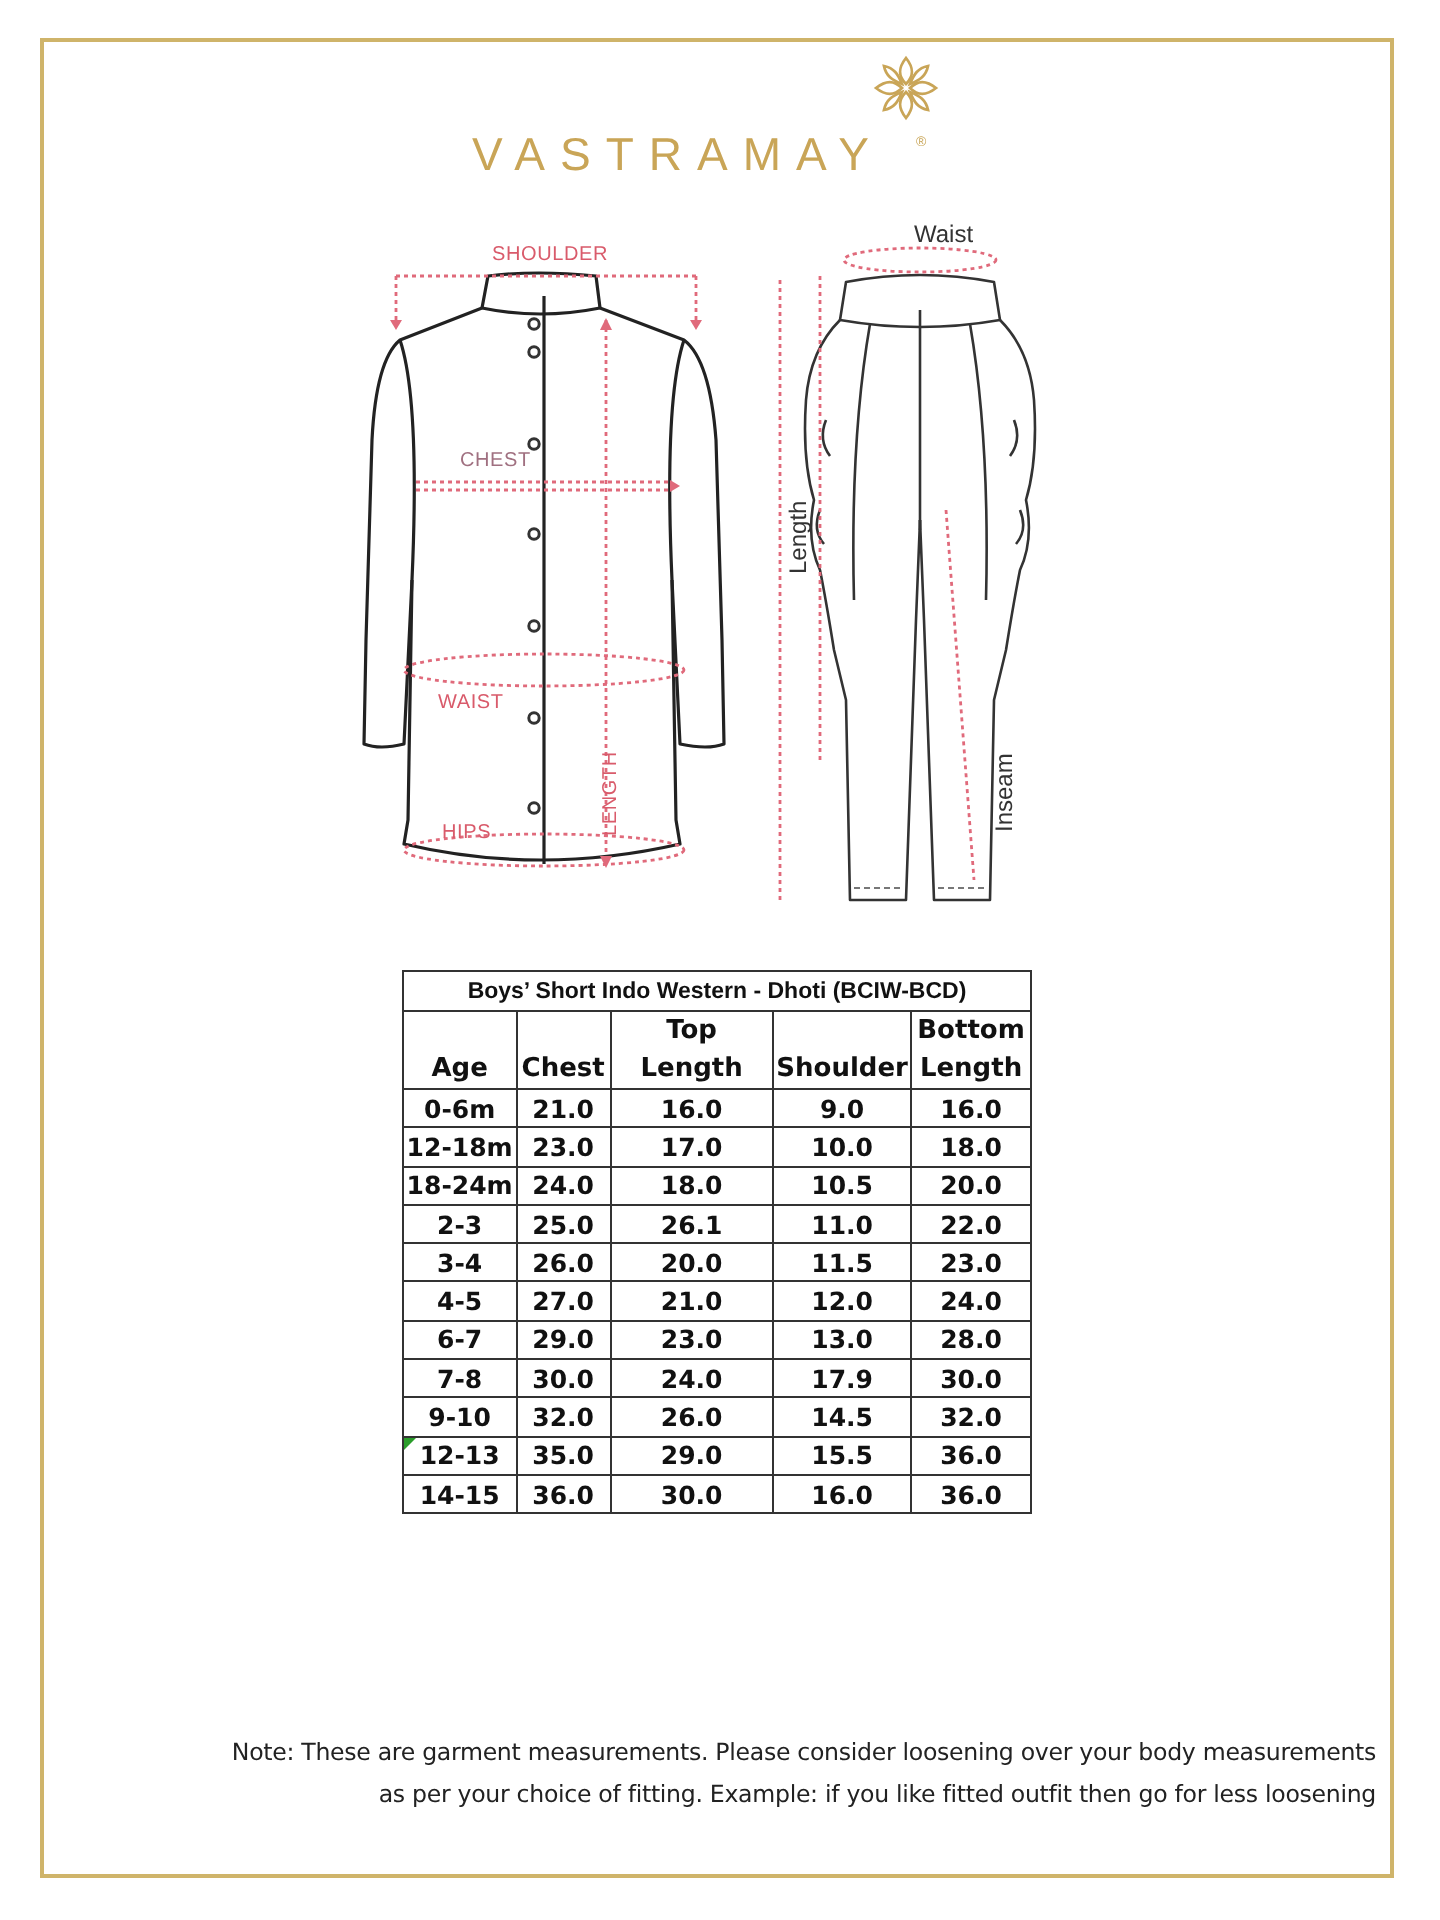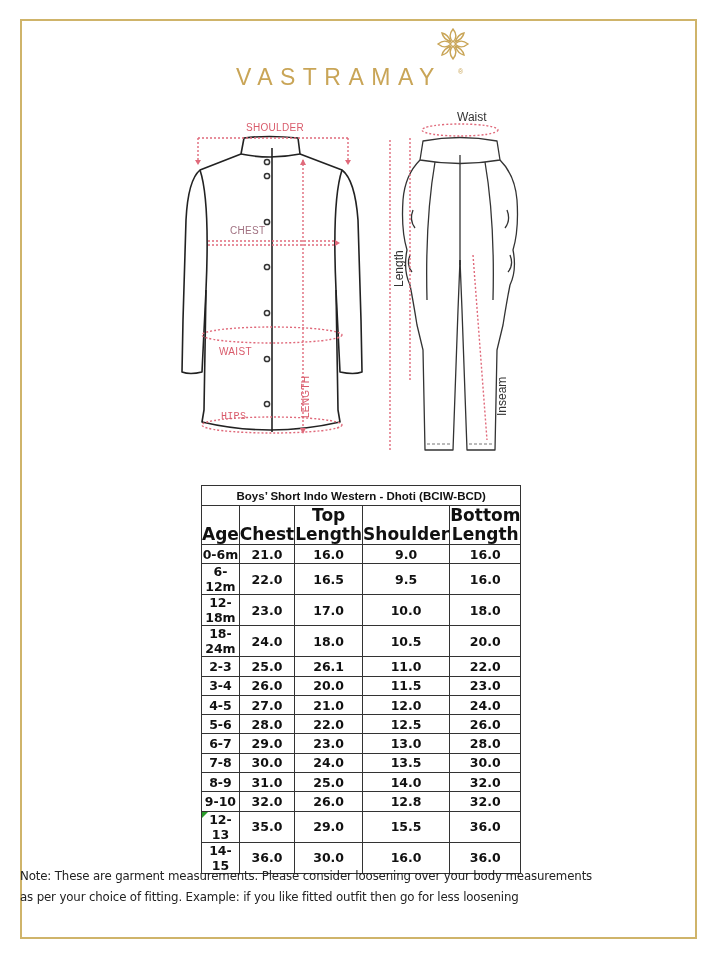--- a/index.html
+++ b/index.html
@@ -29,31 +29,31 @@
       border-collapse: collapse; font-family: "DejaVu Sans", sans-serif;
     }
     table.size td {
       border: 1.5px solid #333; text-align: center; padding: 0; height: 18.3px;
       font-size: 12.5px; font-weight: bold; color: #111;
     }
     table.size td.title {
       font-family: "Liberation Sans", sans-serif; font-size: 11.5px; height: 19px;
     }
     table.size td.sub { font-size: 9.5px; height: 18px; }
-    table.size tr.head td { height: 38px; vertical-align: bottom; line-height: 19px; font-size: 17px; }
+    table.size tr.head td { height: 38px; vertical-align: bottom; line-height: 19px; font-size: 13px; }
     table.size td.first { position: relative; margin-top: 32px; }
     .green-mark {
       position: absolute; left: 0; top: 0; width: 0; height: 0;
       border-top: 6px solid #2a9d2a; border-right: 6px solid transparent;
     }
 
     .note {
       position: absolute; left: 20px; top: 866px; width: 668px;
       font-family: "DejaVu Sans", sans-serif; font-size: 11.8px; color: #222;
-      text-align: left; line-height: 21px; letter-spacing: -0.15px;
+      text-align: right; line-height: 21px; letter-spacing: -0.15px;
     }
   </style>
 </head>
 <body>
 
 <div class="frame"></div>
 
 <svg class="logo-flower" viewBox="0 0 36 36">
   <g fill="none" stroke="#c9a557" stroke-width="1.4">
     <path d="M18 3 C14 8 14 12 18 16 C22 12 22 8 18 3 Z"></path>
@@ -104,21 +104,21 @@
     <polygon points="15,50 21,50 18,55"></polygon>
       <polygon points="165,50 171,50 168,55"></polygon>
     <polygon points="120,55 126,55 123,49"></polygon>
       <polygon points="120,318 126,318 123,324"></polygon>
     <polygon points="155,130 160,133 155,136"></polygon>
   </g>
 </svg>
 <div class="lbl-red" style="left:246px;top:122px;">SHOULDER</div>
 <div class="lbl-red" style="left:230px;top:225px;color:#a07080;">CHEST</div>
 <div class="lbl-red" style="left:219px;top:346px;">WAIST</div>
-<div class="lbl-red" style="left:221px;top:411px;font-family:Liberation Mono, monospace;">HIPS</div>
+<div class="lbl-red" style="left:221px;top:411px;">HIPS</div>
 <div class="lbl-red" style="left:300px;top:418px;transform:rotate(-90deg);transform-origin:left top;">LENGTH</div>
 
 <svg class="dhoti" viewBox="0 0 150 370">
   <g fill="none" stroke="#333" stroke-width="1.3" stroke-linejoin="round">
     <path d="M38 41 Q75 34 112 41 L115 60 Q75 67 35 60 Z"></path>
     <path d="M35 60 Q20 75 18 100 Q16 130 22 150 Q18 170 25 185 Q28 200 32 225 L38 250 L40 350 L68 350 L73 210 L75 160"></path>
     <path d="M115 60 Q130 75 132 100 Q134 130 128 150 Q132 170 125 185 Q122 200 118 225 L112 250 L110 350 L82 350 L77 210 L75 160"></path>
     <line x1="75" y1="55" x2="75" y2="165"></line>
     <path d="M50 62 Q40 120 42 200"></path>
       <path d="M100 62 Q110 120 108 200"></path>
@@ -164,27 +164,20 @@
   </tbody>
     <tbody id="rows">
       <tr>
         <td>0-6m</td>
         <td>21.0</td>
         <td>16.0</td>
         <td>9.0</td>
         <td>16.0</td>
       </tr>
       <tr>
-        <td>6-12m</td>
-        <td>22.0</td>
-        <td>16.5</td>
-        <td>9.5</td>
-        <td>16.0</td>
-      </tr>
-      <tr>
         <td>12-18m</td>
         <td>23.0</td>
         <td>17.0</td>
         <td>10.0</td>
         <td>18.0</td>
       </tr>
       <tr>
         <td>18-24m</td>
         <td>24.0</td>
         <td>18.0</td>
@@ -206,52 +199,38 @@
         <td>23.0</td>
       </tr>
       <tr>
         <td>4-5</td>
         <td>27.0</td>
         <td>21.0</td>
         <td>12.0</td>
         <td>24.0</td>
       </tr>
       <tr>
-        <td>5-6</td>
-        <td>28.0</td>
-        <td>22.0</td>
-        <td>12.5</td>
-        <td>26.0</td>
-      </tr>
-      <tr>
         <td>6-7</td>
         <td>29.0</td>
         <td>23.0</td>
         <td>13.0</td>
         <td>28.0</td>
       </tr>
       <tr>
         <td>7-8</td>
         <td>30.0</td>
         <td>24.0</td>
-        <td>13.5</td>
+        <td>17.9</td>
         <td>30.0</td>
-      </tr>
-      <tr>
-        <td>8-9</td>
-        <td>31.0</td>
-        <td>25.0</td>
-        <td>14.0</td>
-        <td>32.0</td>
       </tr>
       <tr>
         <td>9-10</td>
         <td>32.0</td>
         <td>26.0</td>
-        <td>12.8</td>
+        <td>14.5</td>
         <td>32.0</td>
       </tr>
       <tr>
         <td class="first">12-13<span class="green-mark"></span></td>
         <td>35.0</td>
         <td>29.0</td>
         <td>15.5</td>
         <td>36.0</td>
       </tr>
       <tr>

